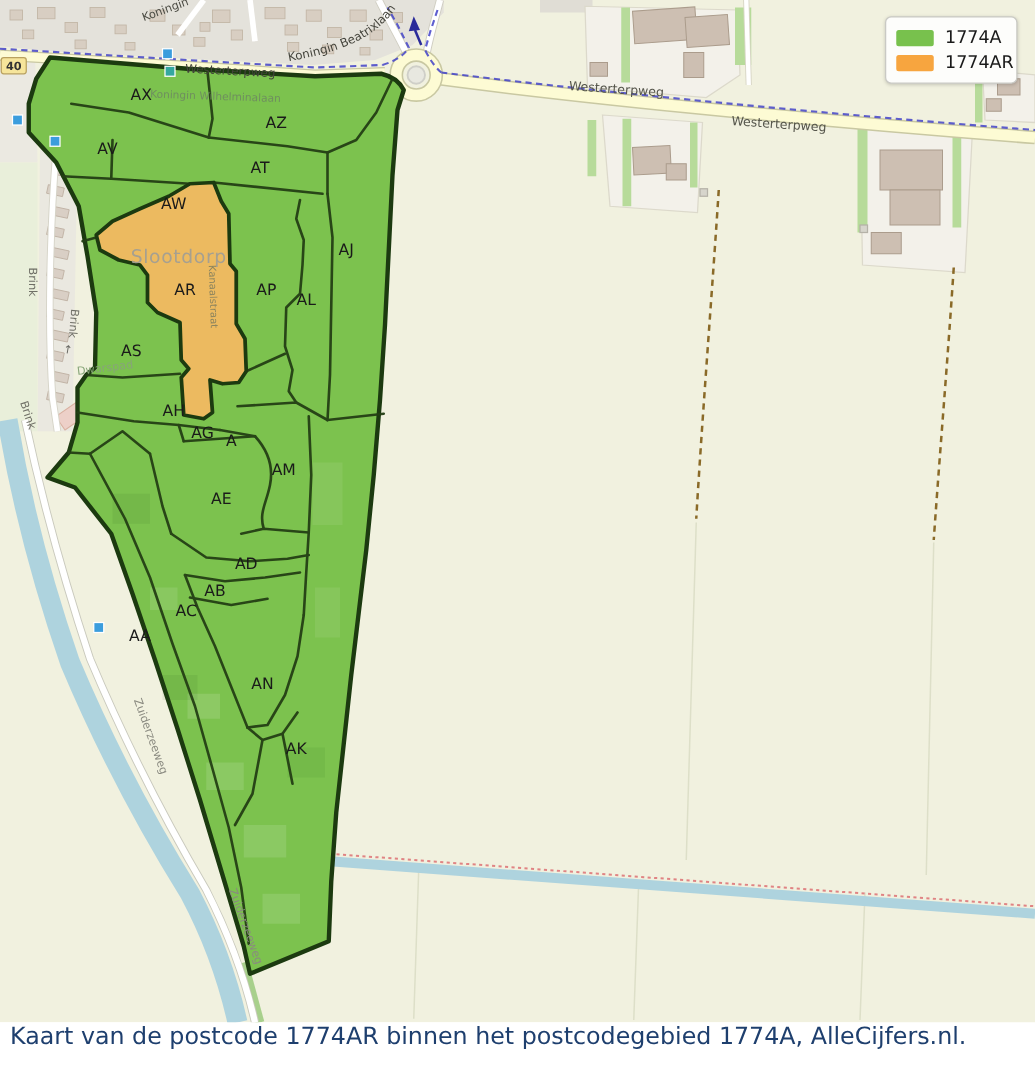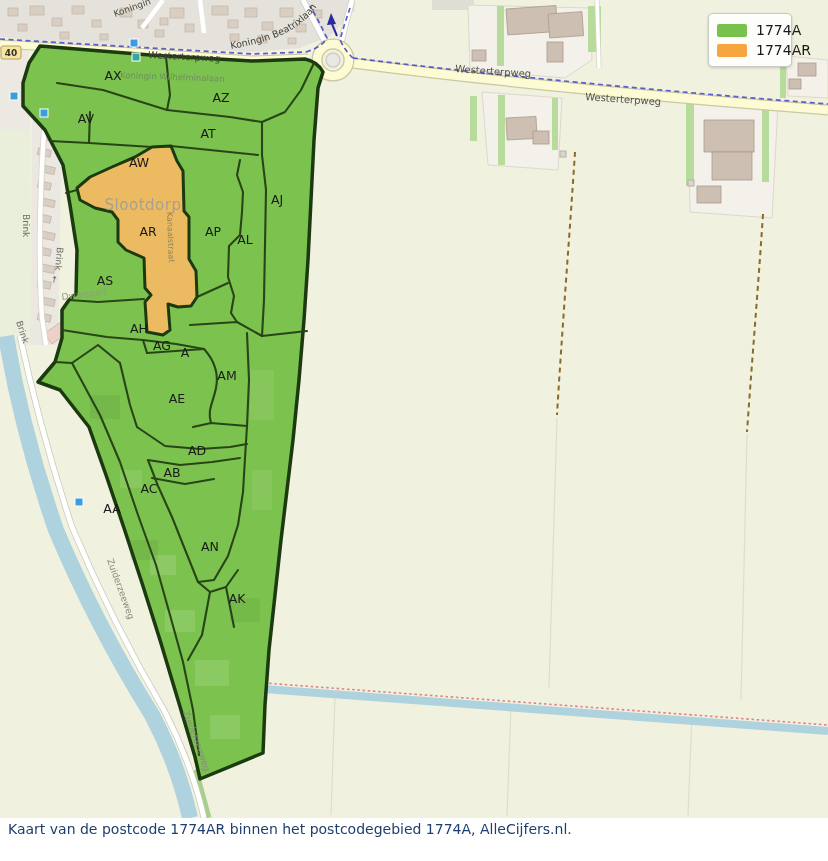--- a/index.html
+++ b/index.html
@@ -1,27 +1,27 @@
 <!DOCTYPE html>
 <html><head>
 <meta charset="utf-8">
 <style>
   html,body{margin:0;padding:0;}
   .stage{position:relative;width:828px;height:861px;background:#ffffff;overflow:hidden;
          font-family:"DejaVu Sans",sans-serif;}
   .mapwrap{position:absolute;left:0;top:0;width:828px;height:818px;}
   svg text{user-select:none;}
-  .legend{position:absolute;top:13px;left:708px;width:84px;background:#fdfdfb;
+  .legend{position:absolute;top:13px;left:708px;width:106px;background:#fdfdfb;
           border:1px solid #c9c9c4;border-radius:5px;box-shadow:0 1px 3px rgba(0,0,0,.18);
           padding:6px 8px;box-sizing:border-box;}
   .legend-row{display:flex;align-items:center;gap:9px;padding:2px 0;}
   .legend-swatch{width:30px;height:13px;border-radius:2px;flex:0 0 auto;}
   .legend-label{font-size:14px;color:#1a1a1a;font-family:"DejaVu Sans",sans-serif;}
   .caption{position:absolute;left:0;top:818px;width:696px;height:43px;background:#ffffff;
-           color:#1e3f6e;font-family:"DejaVu Sans",sans-serif;font-size:14px;line-height:17px;
+           color:#1e3f6e;font-family:"DejaVu Sans",sans-serif;font-size:19px;line-height:17px;
            padding:3px 0 0 8px;box-sizing:border-box;}
   .caption div{white-space:nowrap;}
 </style>
 </head>
 <body>
 
 <div class="stage">
   <div class="mapwrap">
     <svg id="mapsvg" width="828" height="818" viewBox="0 0 828 818">
 

